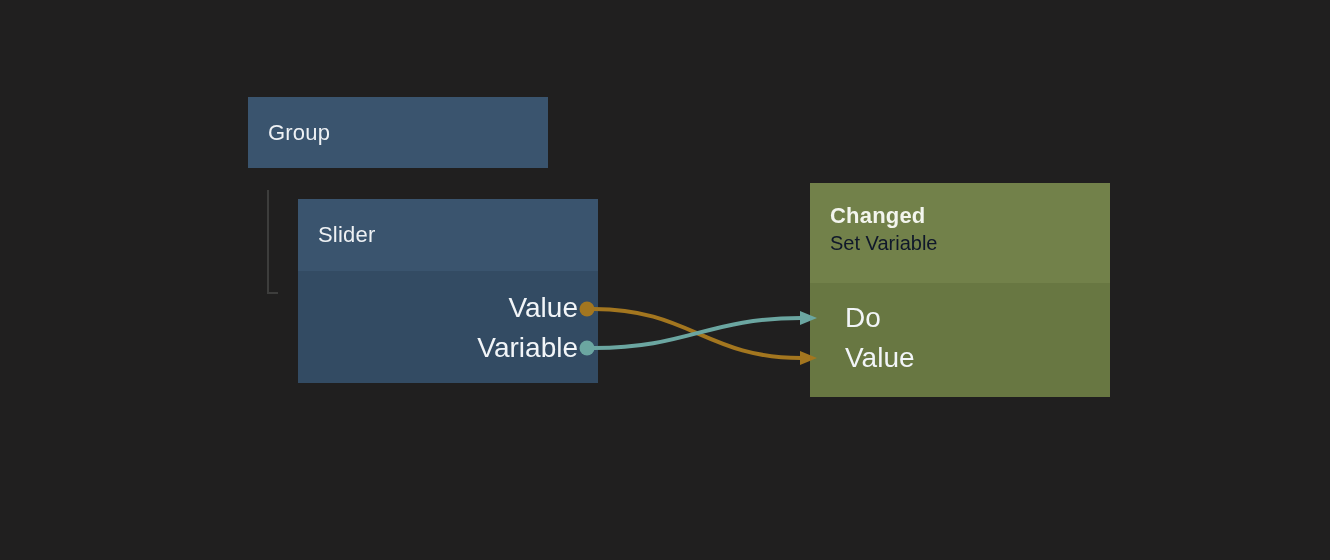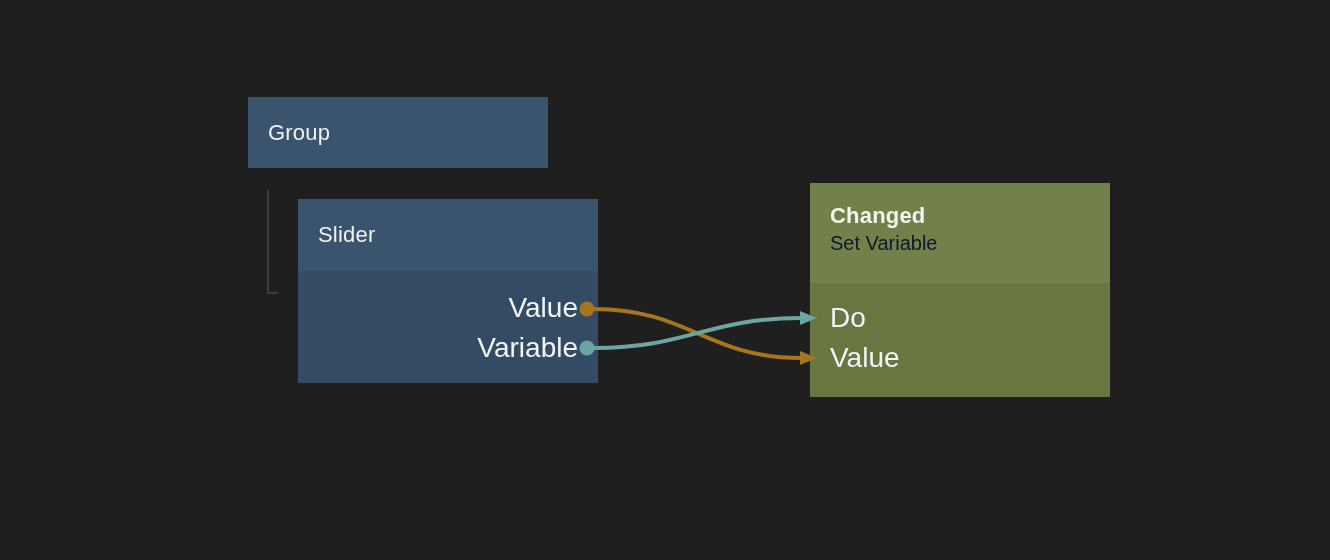--- a/index.html
+++ b/index.html
@@ -53,21 +53,21 @@
     align-items: center;
     font-size: 28px;
     color: #f2f5f8;
   }
   .port-row.out {
     justify-content: flex-end;
     padding-right: 20px;
   }
   .port-row.in {
     justify-content: flex-start;
-    padding-left: 20px;
+    padding-left: 35px;
     text-align: right;
   }
   
   #node-group {
     left: 248px; top: 97px;
     width: 300px; height: 66px;
   }
   #node-group .node-header { height: 71px; }
   
   #node-slider {

